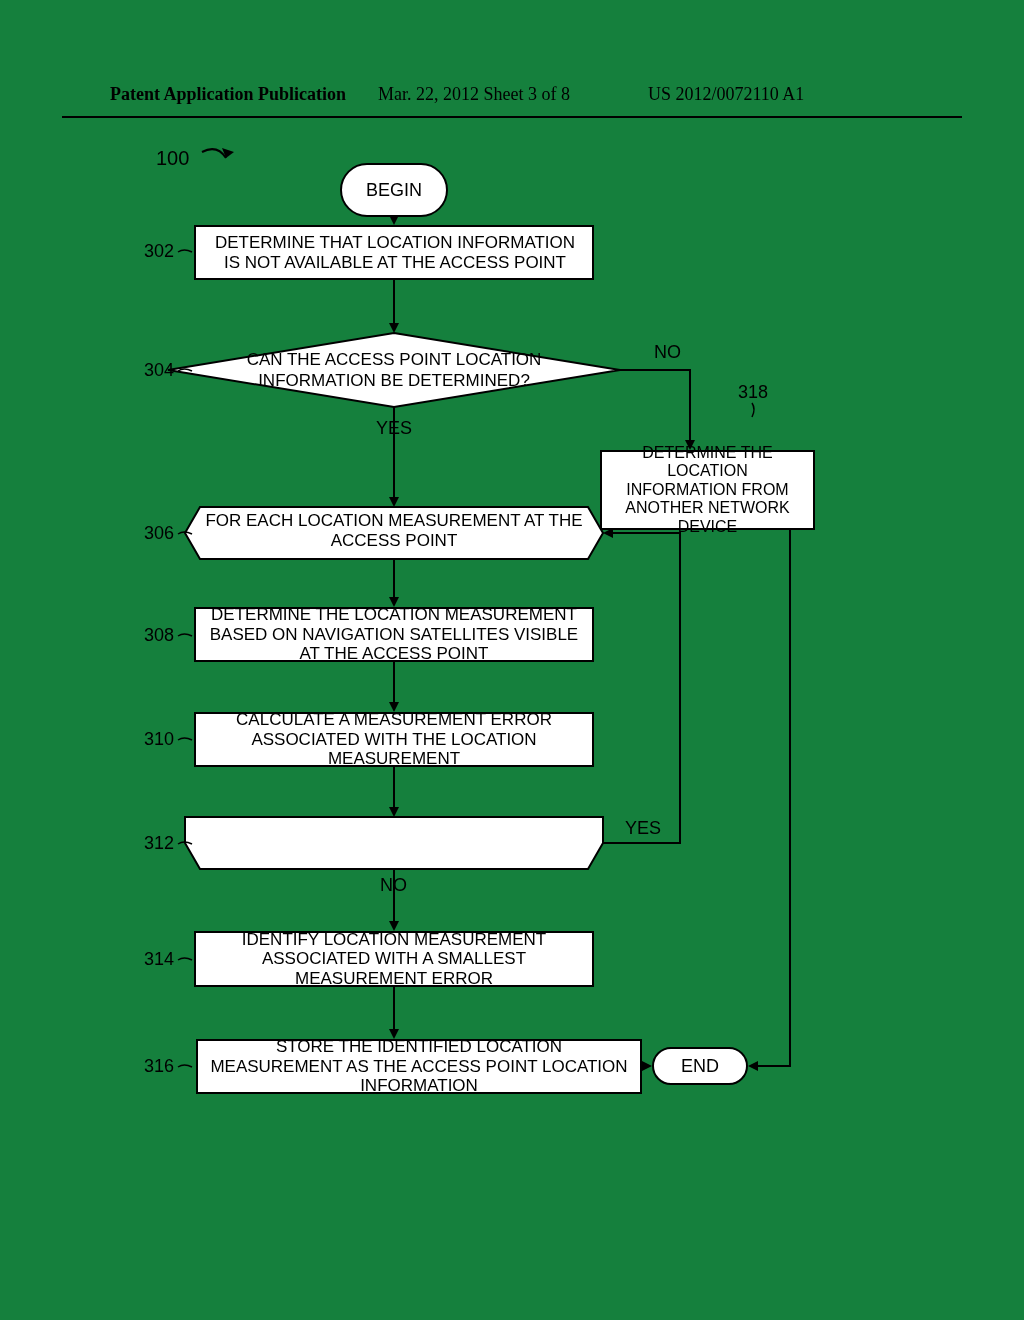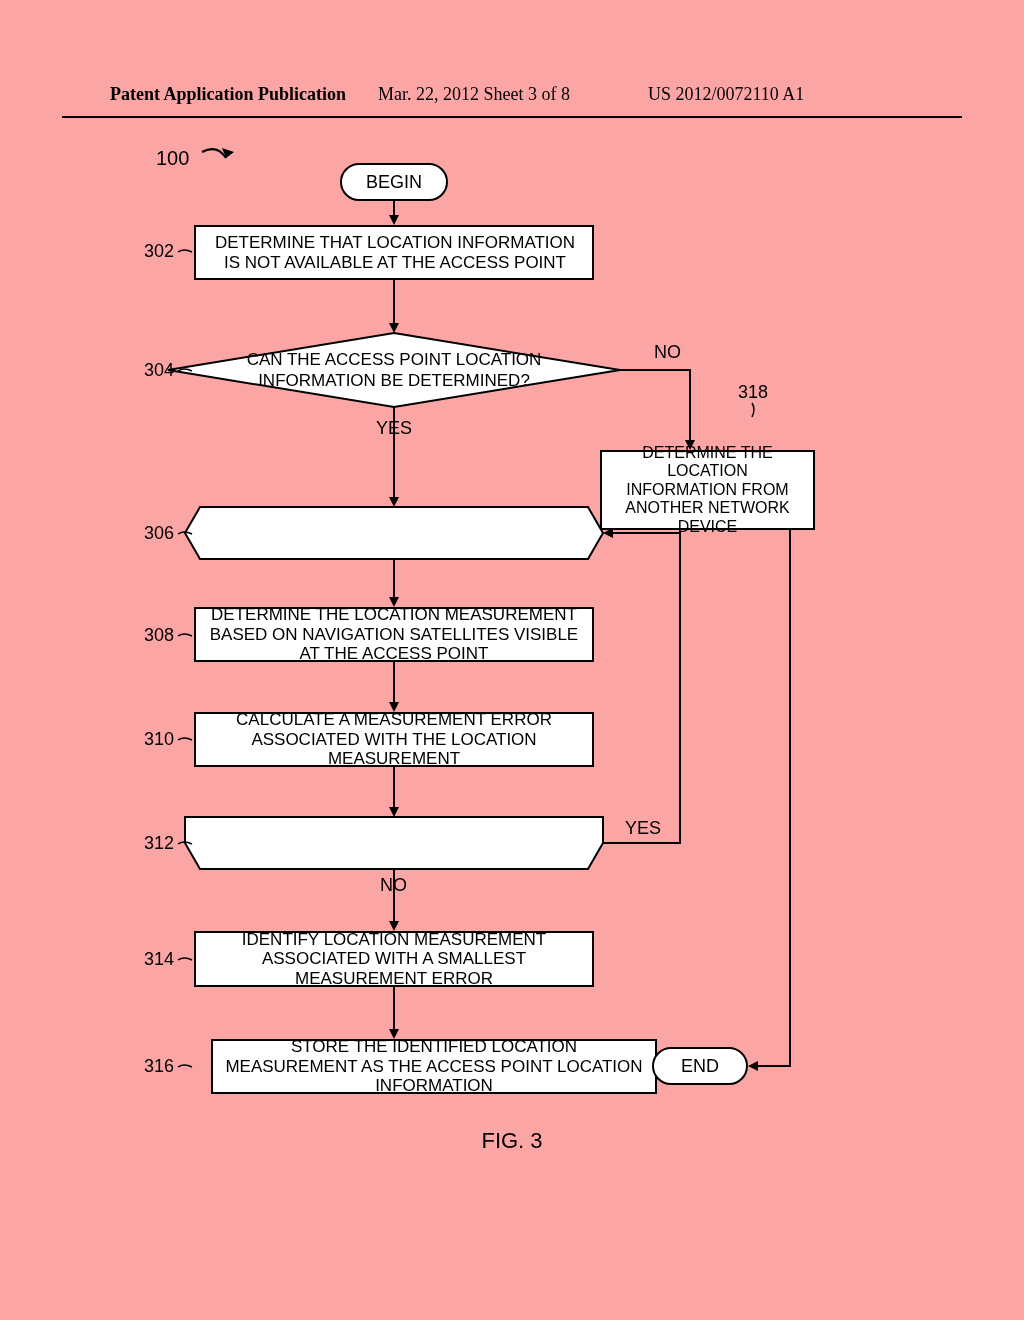--- a/index.html
+++ b/index.html
@@ -6,21 +6,21 @@
     margin: 0;
     padding: 0;
     background: #fff;
     font-family: Arial, Helvetica, sans-serif;
     color: #000;
   }
   .page {
     position: relative;
     width: 1024px;
     height: 1320px;
-    background: #fca5a5;
+    background: #15803d;
   }
   .header {
     position: absolute;
     top: 84px;
     left: 0;
     width: 1024px;
     height: 30px;
   }
   .header-left {
     position: absolute;
@@ -170,38 +170,39 @@
     <path d="M178,371 q6,-4 14,0" stroke="#000" stroke-width="1.5" fill="none"></path>
     <path d="M178,534 q6,-4 14,0" stroke="#000" stroke-width="1.5" fill="none"></path>
     <path d="M178,636 q6,-4 14,0" stroke="#000" stroke-width="1.5" fill="none"></path>
     <path d="M178,740 q6,-4 14,0" stroke="#000" stroke-width="1.5" fill="none"></path>
     <path d="M178,844 q6,-4 14,0" stroke="#000" stroke-width="1.5" fill="none"></path>
     <path d="M178,960 q6,-4 14,0" stroke="#000" stroke-width="1.5" fill="none"></path>
     <path d="M178,1067 q6,-4 14,0" stroke="#000" stroke-width="1.5" fill="none"></path>
     <path d="M752,403 q4,6 0,14" stroke="#000" stroke-width="1.5" fill="none"></path>
   </svg>
 
-  <div class="terminator" style="left:340px; top:163px; width:108px; height:38px;text-align:center;">
+  <div class="terminator" style="left:340px; top:163px; width:108px; height:54px;text-align:center;">
     <span>BEGIN</span>
   </div>
 
   <div class="box" style="left:194px; top:225px; width:400px; height:55px;padding-left:12px;">
     <span>DETERMINE THAT LOCATION INFORMATION IS NOT AVAILABLE AT THE ACCESS POINT</span>
   </div>
   <div class="label" style="left:144px; top:241px;">302</div>
 
   <div class="label" style="left:144px; top:360px;">304</div>
   <div class="label" style="left:654px; top:342px;">NO</div>
   <div class="label" style="left:376px; top:418px;">YES</div>
 
   <div class="box" style="left:600px; top:450px; width:215px; height:80px; font-size:16px;">
     <span>DETERMINE THE LOCATION INFORMATION FROM ANOTHER NETWORK DEVICE</span>
   </div>
   <div class="label" style="left:738px; top:382px;">318</div>
 
+  <div style="position:absolute; left:200px; top:511px; width:388px; text-align:center; font-size:17px; line-height:1.15;">FOR EACH LOCATION MEASUREMENT AT THE ACCESS POINT</div>
   <div class="label" style="left:144px; top:523px;">306</div>
 
   <div class="box" style="left:194px; top:607px; width:400px; height:55px;">
     <span>DETERMINE THE LOCATION MEASUREMENT BASED ON NAVIGATION SATELLITES VISIBLE AT THE ACCESS POINT</span>
   </div>
   <div class="label" style="left:144px; top:625px;">308</div>
 
   <div class="box" style="left:194px; top:712px; width:400px; height:55px;">
     <span>CALCULATE A MEASUREMENT ERROR ASSOCIATED WITH THE LOCATION MEASUREMENT</span>
   </div>
@@ -209,24 +210,23 @@
 
   <div class="label" style="left:144px; top:833px;">312</div>
   <div class="label" style="left:625px; top:818px;">YES</div>
   <div class="label" style="left:380px; top:875px;">NO</div>
 
   <div class="box" style="left:194px; top:931px; width:400px; height:56px;">
     <span>IDENTIFY LOCATION MEASUREMENT ASSOCIATED WITH A SMALLEST MEASUREMENT ERROR</span>
   </div>
   <div class="label" style="left:144px; top:949px;">314</div>
 
-  <div class="box" style="left:211px; top:1039px; width:446px; height:55px;">
+  <div class="box" style="left:196px; top:1039px; width:446px; height:55px;">
     <span>STORE THE IDENTIFIED LOCATION MEASUREMENT AS THE ACCESS POINT LOCATION INFORMATION</span>
   </div>
   <div class="label" style="left:144px; top:1056px;">316</div>
 
   <div class="terminator" style="left:652px; top:1047px; width:96px; height:38px;">
     <span>END</span>
   </div>
 
-  <div class="fig-label" style="top:1128px;">FIG. 3</div>
 
 </div>
 
 </body></html>

